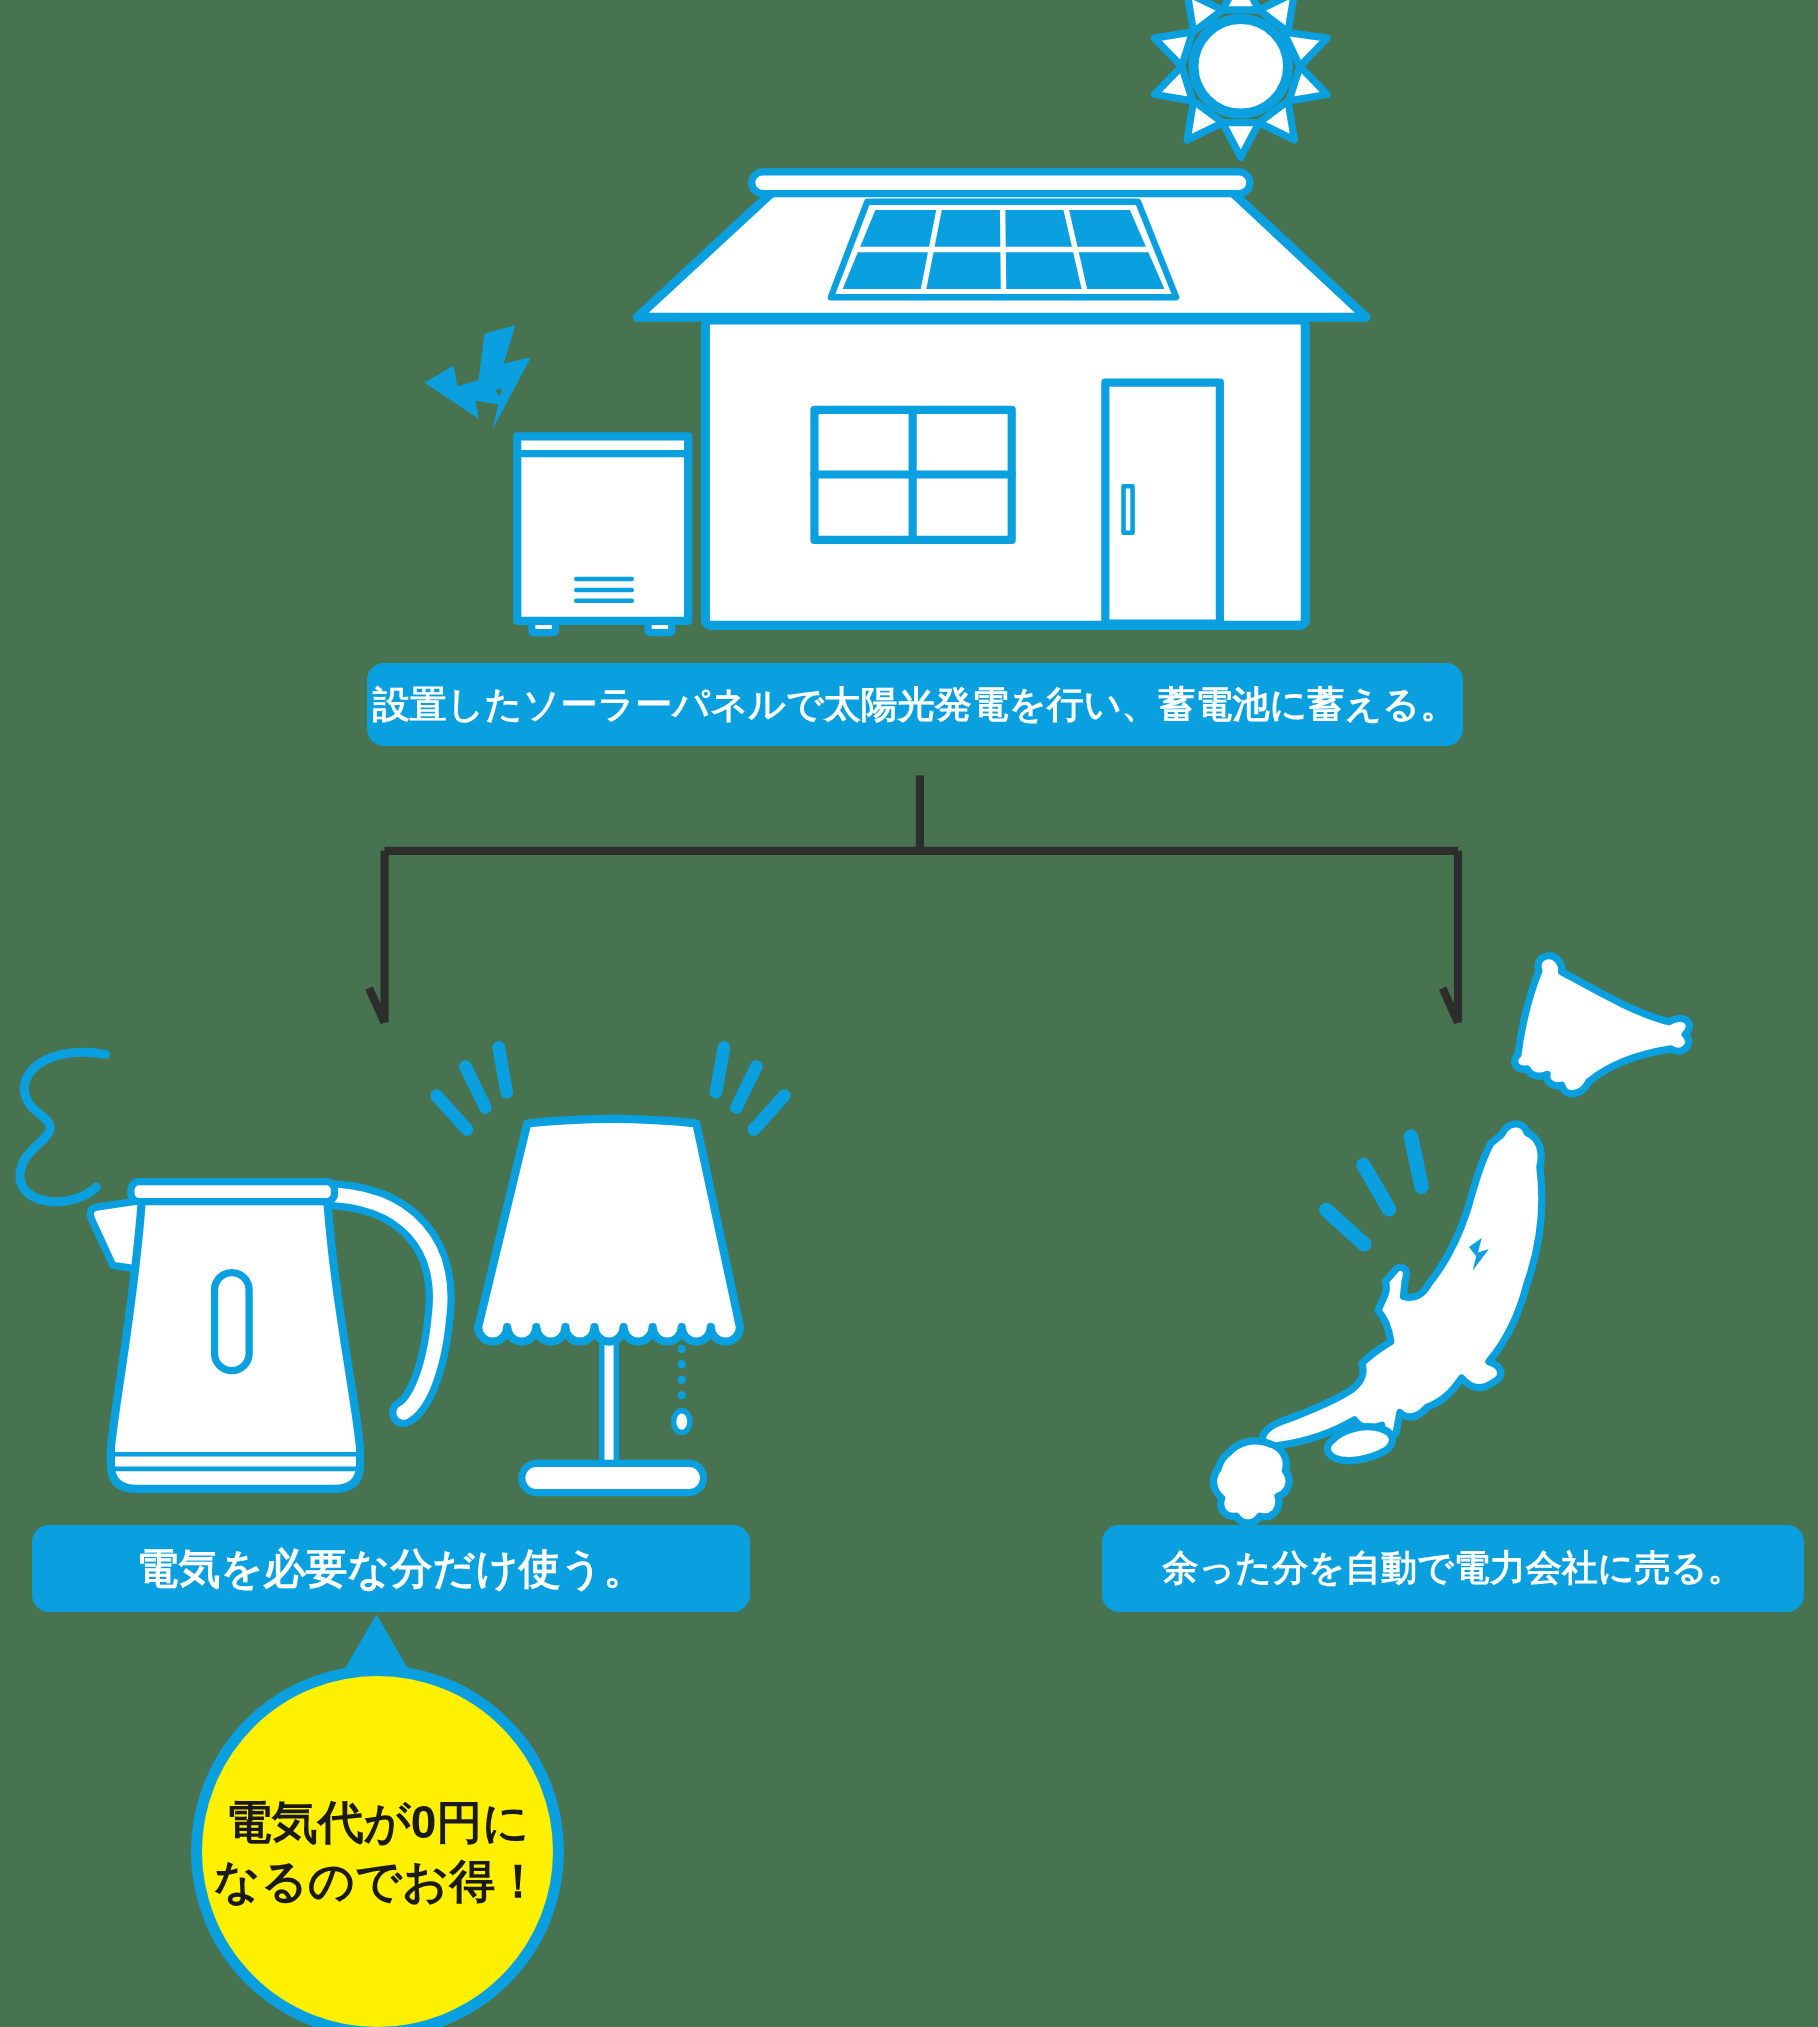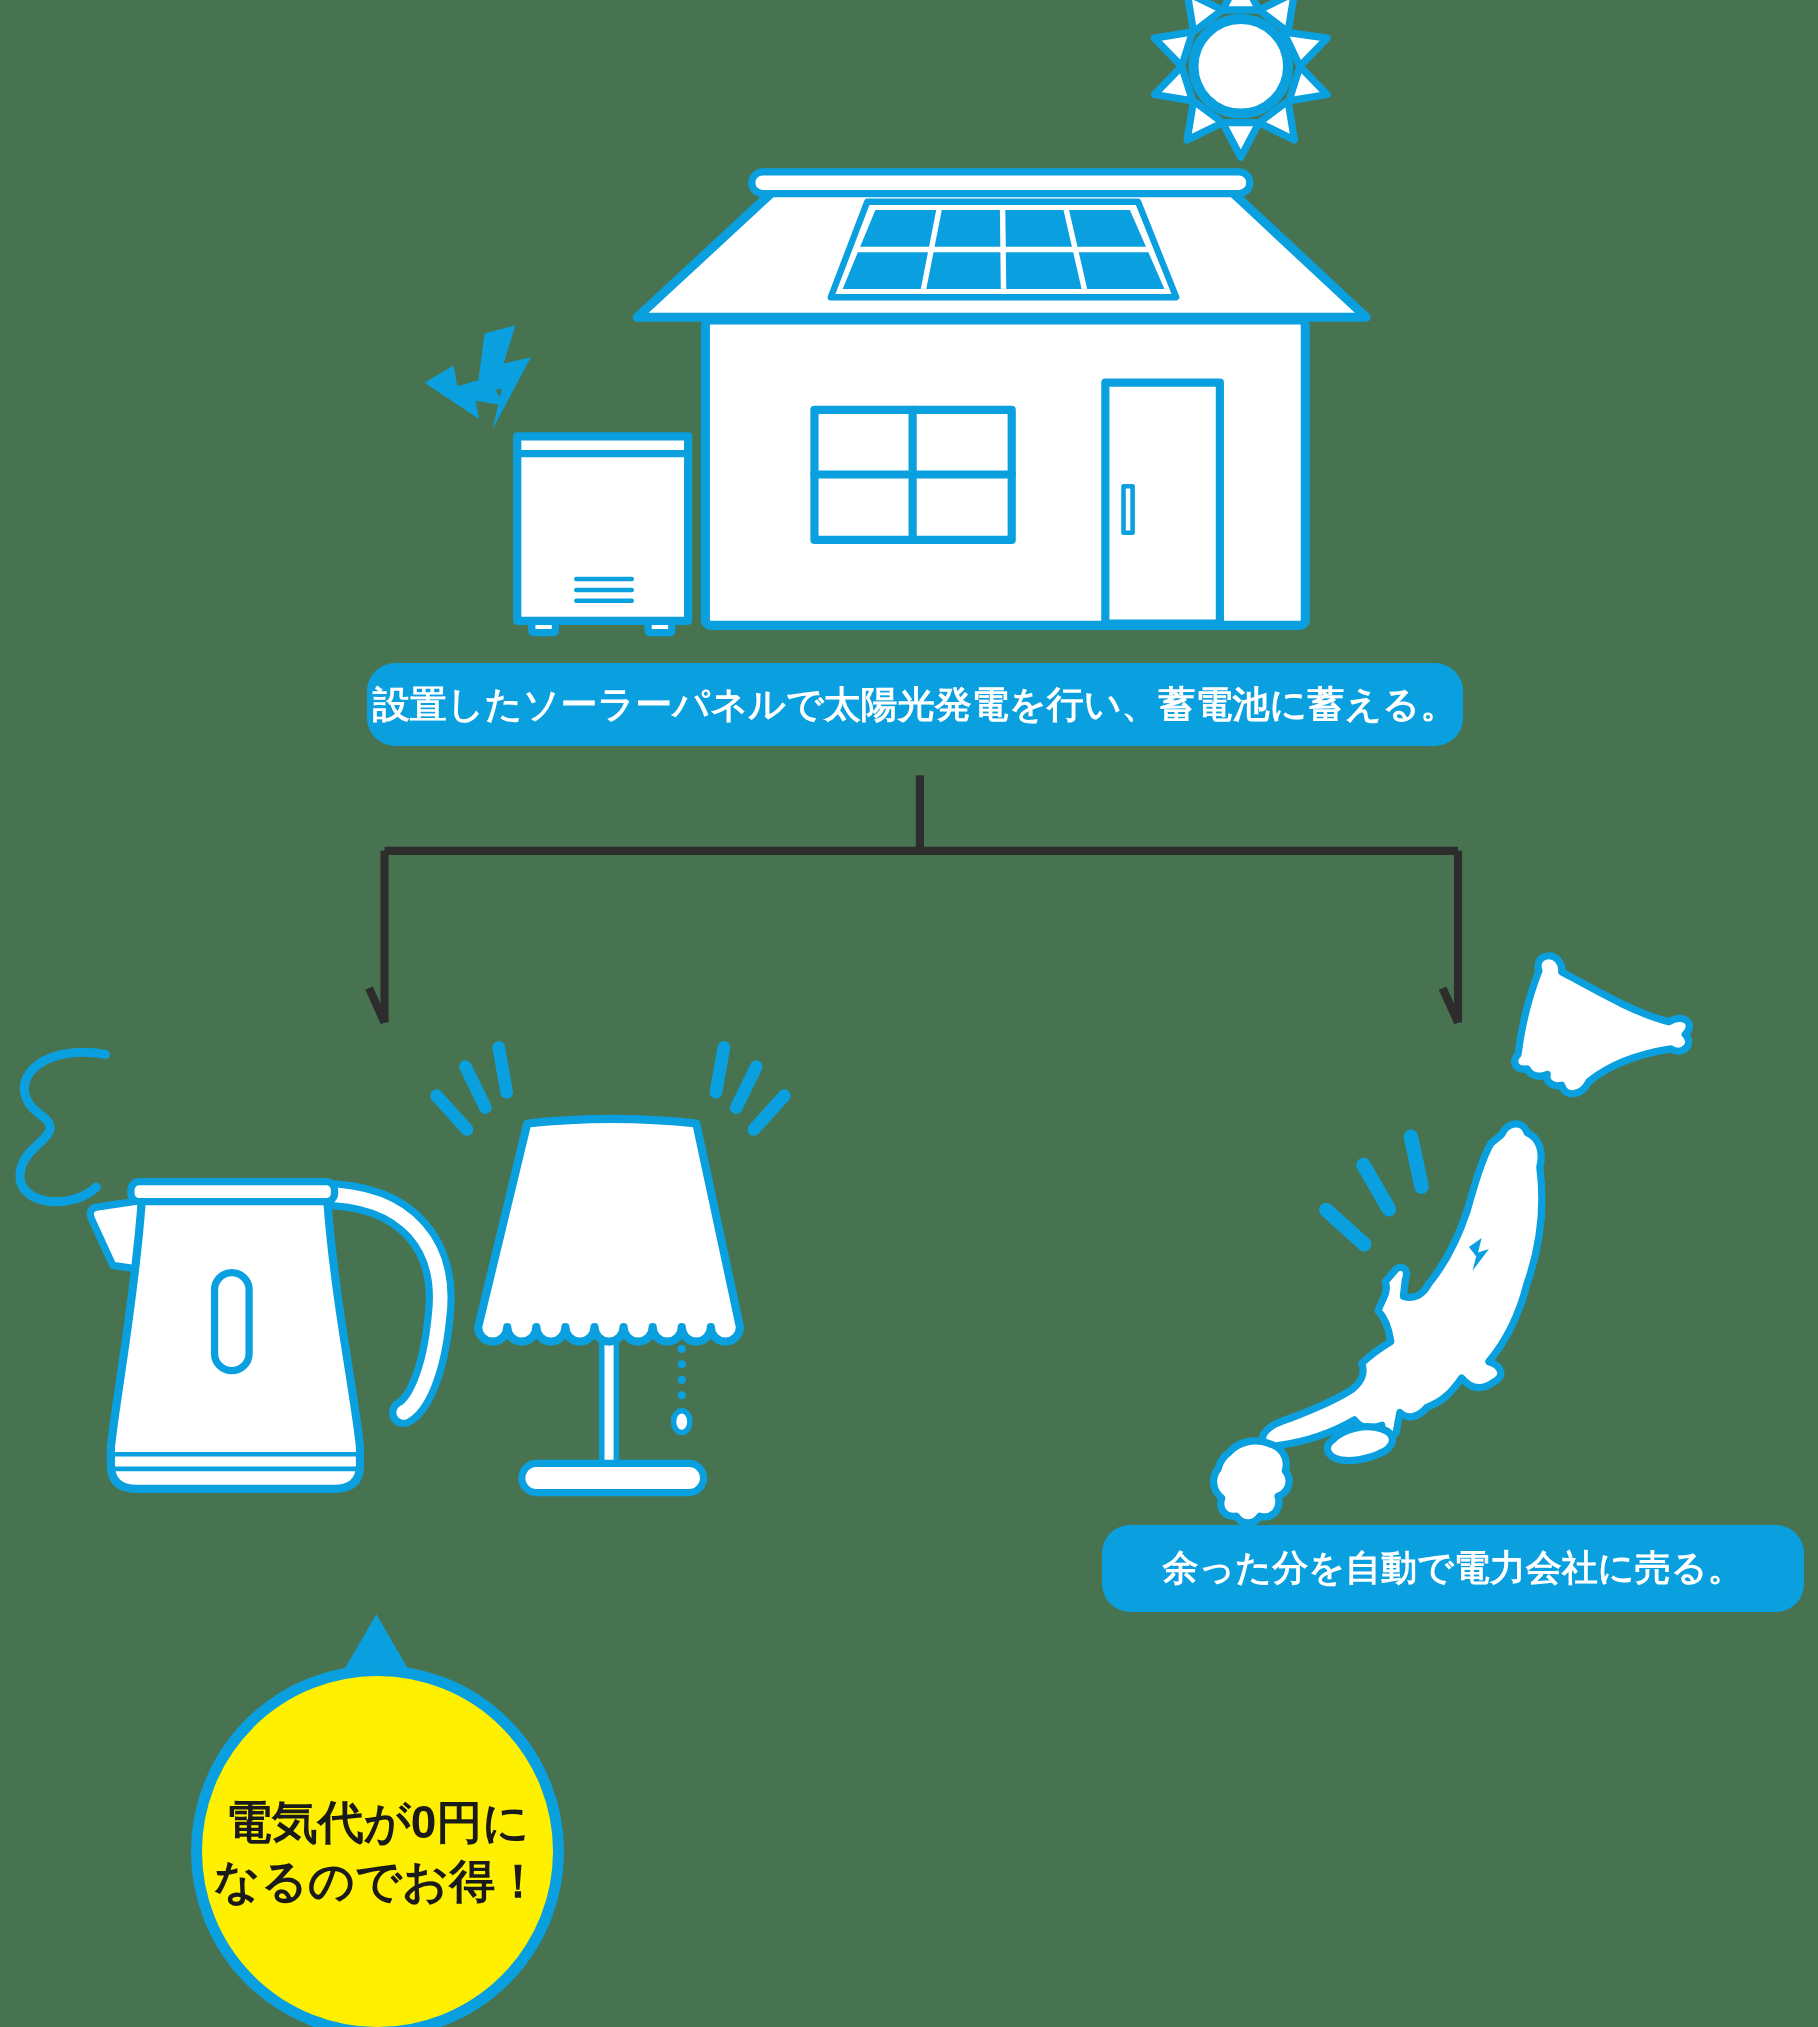--- a/index.html
+++ b/index.html
@@ -21,21 +21,21 @@
   }
   svg.art{position:absolute;left:0;top:0;}
   .banner{
     position:absolute;
     background:var(--blue);
     color:var(--white);
     font-weight:bold;
     display:flex;
     align-items:center;
     justify-content:center;
-    border-radius:28px;
+    border-radius:17px;
     white-space:nowrap;
     letter-spacing:0px;
   }
   #banner-step1{left:367px;top:663px;width:1096px;height:83px;font-size:37px;}
   #banner-step2{left:32px;top:1525px;width:718px;height:87px;font-size:42px;}
   #banner-step3{left:1102px;top:1525px;width:702px;height:87px;font-size:36px;}
   .callout{
     position:absolute;
     left:191px;top:1665px;
     width:373px;height:373px;
@@ -216,20 +216,23 @@
       <polygon fill="#0AA0DF" points="1616,1372 1630,1362 1626,1378 1638,1374 1620,1398 1624,1382"></polygon>
     </g>
 
     <polygon points="414,1776 453,1843 375,1843" fill="#0AA0DF"></polygon>
   </svg>
 
   <div class="banner" id="banner-step1">
     <span>設置したソーラーパネルで太陽光発電を行い、蓄電池に蓄える。</span>
   </div>
 
+  <div class="banner" id="banner-step2">
+    <span>電気を必要な分だけ使う。</span>
+  </div>
 
   <div class="banner" id="banner-step3">
     <span>余った分を自動で電力会社に売る。</span>
   </div>
 
   <div class="callout">
     <span>電気代が0円に</span>
     <span>なるのでお得！</span>
   </div>
 

